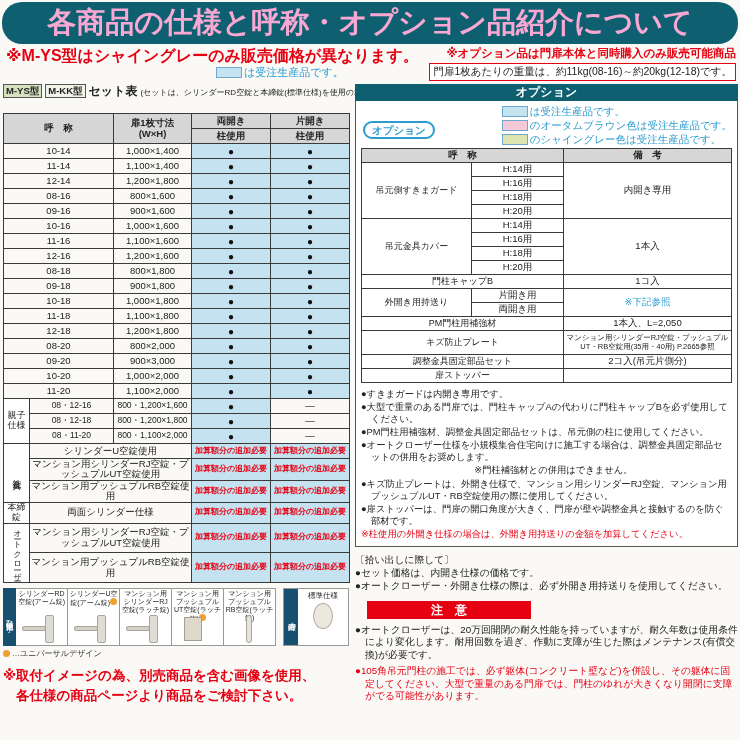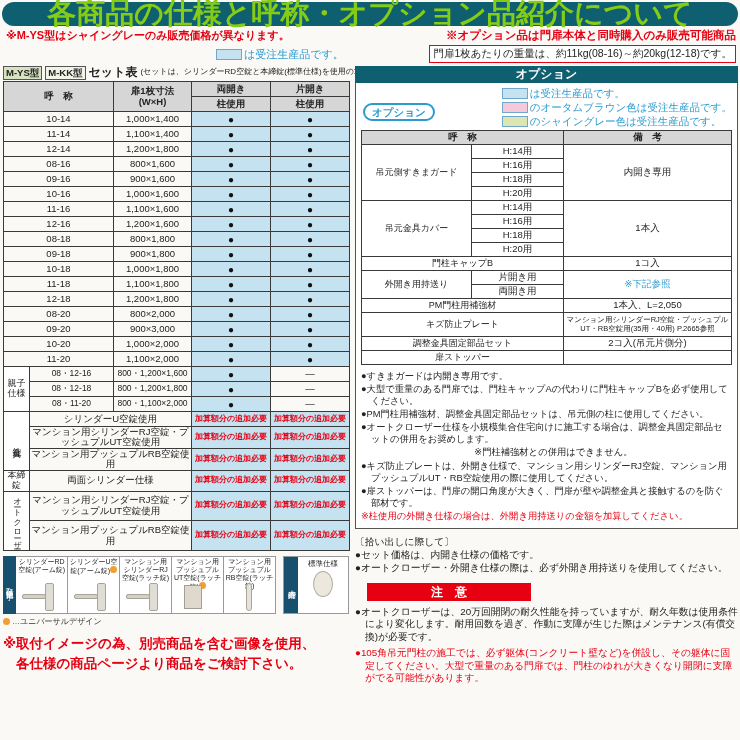--- a/index.html
+++ b/index.html
@@ -7,41 +7,41 @@
   body {
     font-family: "Liberation Sans", "DejaVu Sans", sans-serif;
     background: #faf9f6;
     color: #222;
     overflow: hidden;
     position: relative;
   }
   
   .banner {
     margin: 2px 2px 0 2px;
-    height: 24px;
+    height: 42px;
     background: #0e5f6f;
     border-radius: 20px;
     display: flex; align-items: center; justify-content: center;
-    color: #84cc16; font-weight: bold; font-size: 29px; letter-spacing: 0px;
+    color: #f9a8d4; font-weight: bold; font-size: 29px; letter-spacing: 0px;
     white-space: nowrap;
   }
   
   .subhead { position: relative; height: 36px; margin: 2px 4px 0 4px; }
-  .note-red-left { position: absolute; left: 2px; top: 0; color: #e60012; font-weight: bold; font-size: 11px; }
+  .note-red-left { position: absolute; left: 2px; top: 0; color: #e60012; font-weight: bold; font-size: 16px; }
   .legend-left { position: absolute; left: 212px; top: 19px; display: flex; align-items: center; gap: 2px; font-size: 11px; color: #2b9bd0; }
   .swatch { display: inline-block; width: 26px; height: 11px; border: 1px solid #6fa8cc; }
-  .note-red-right { position: absolute; right: 0px; top: 0px; color: #e60012; font-weight: bold; font-size: 11.5px; font-family: Liberation Mono, monospace; }
+  .note-red-right { position: absolute; right: 0px; top: 0px; color: #e60012; font-weight: bold; font-size: 11.5px; }
   .weight-box { position: absolute; right: 0px; top: 17px; border: 1px solid #e60012; background: #fff; padding: 1px 3px; font-size: 10.5px; color: #222; }
   
   .main { display: flex; gap: 6px; padding: 2px 2px 0 3px; align-items: flex-start; }
   .col-left { width: 346px; flex: none; }
   .col-right { width: 383px; flex: none; }
 
   
-  .set-title { display: flex; gap: 3px; margin-bottom: 1px; white-space: nowrap; }
+  .set-title { display: flex; align-items: flex-end; gap: 3px; margin-bottom: 15px; white-space: nowrap; }
   .badge-type { border: 1px solid #555; font-size: 9.5px; font-weight: bold; padding: 0 2px; line-height: 12px; }
   .badge-ys { background: #d7e3c0; }
   .badge-kk { background: #f1f4e6; }
   .set-title-main { font-size: 12px; font-weight: bold; line-height: 13px; }
   .set-title-note { font-size: 8px; line-height: 11px; }
 
   
   table { border-collapse: collapse; table-layout: fixed; padding-left: 37px; }
   .set-table { width: 346px; font-size: 9.5px; }
   .set-table th, .set-table td { border: 1px solid #3a3a3a; text-align: center; vertical-align: middle; line-height: 1.1; padding: 0; overflow: hidden; }

